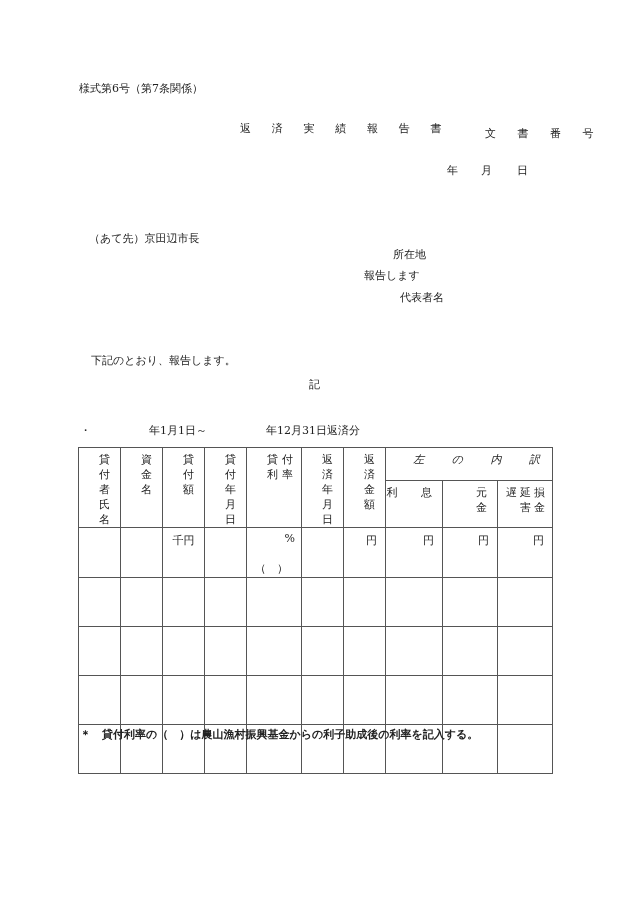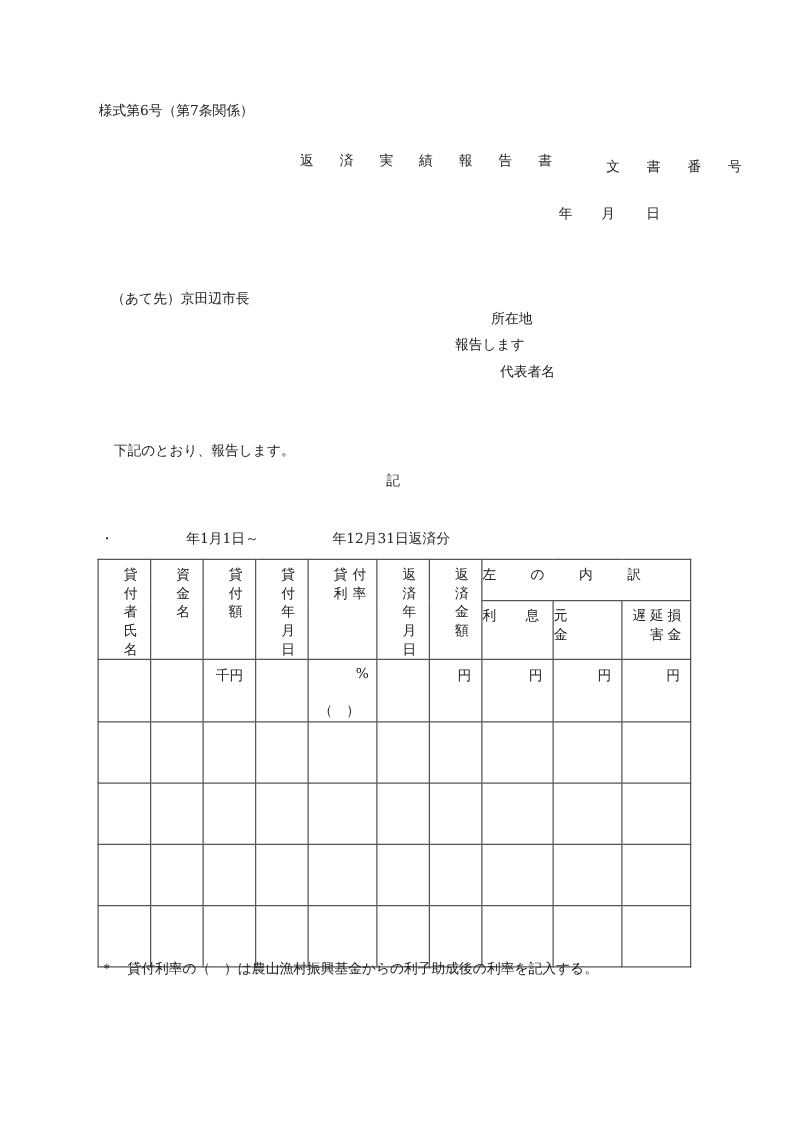--- a/index.html
+++ b/index.html
@@ -4,22 +4,22 @@
 <style>
   html, body { margin:0; padding:0; background:#ffffff; }
   body { width:630px; height:903px; position:relative; overflow:hidden;
          font-family:"DejaVu Serif","Liberation Serif",serif; color:#222; font-size:11px; }
   .abs { position:absolute; white-space:nowrap; }
   .spaced { letter-spacing:9px; }
   table.report { position:absolute; left:78px; top:447px; border-collapse:collapse; table-layout:fixed; }
   table.report td { border:1px solid #555; padding:0; vertical-align:top; font-size:11px; }
   .hcell { padding:4px 4px 0 6px !important; line-height:15px; letter-spacing:6px; word-break:break-all; white-space:normal;text-align:right; }
   .unit { text-align:right; padding:5px 8px 0 0 !important; }
-  .center { text-align:left; letter-spacing:12px; padding-top:4px !important; }
-  .sub { text-align:left; letter-spacing:10px; padding-top:4px !important;margin-left:30px; }
+  .center { text-align:right; letter-spacing:12px; padding-top:4px !important;font-style:italic; }
+  .sub { text-align:right; letter-spacing:10px; padding-top:4px !important;margin-left:30px; }
 </style>
 </head>
 <body>
 
 <div class="abs" style="left:79px;top:81px;">様式第6号（第7条関係）</div>
 <div class="abs spaced" style="left:240px;top:121px;font-family:Liberation Serif, serif;">返 済 実 績 報 告 書</div>
 <div class="abs spaced" style="left:447px;top:126px;margin-left:38px;">文 書 番 号</div>
 <div class="abs" style="left:447px;top:163px;">年</div>
 <div class="abs" style="left:481px;top:163px;">月</div>
 <div class="abs" style="left:517px;top:163px;">日</div>
@@ -125,13 +125,13 @@
         <td></td>
         <td></td>
         <td></td>
         <td></td>
         <td></td>
         <td></td>
   </tr>
 </tbody>
   </table>
 
-<div class="abs" style="left:80px;top:767px;">＊　貸付利率の（　）は農山漁村振興基金からの利子助成後の利率を記入する。</div>
+<div class="abs" style="left:80px;top:727px;font-weight:bold;">＊　貸付利率の（　）は農山漁村振興基金からの利子助成後の利率を記入する。</div>
 
 </body></html>

